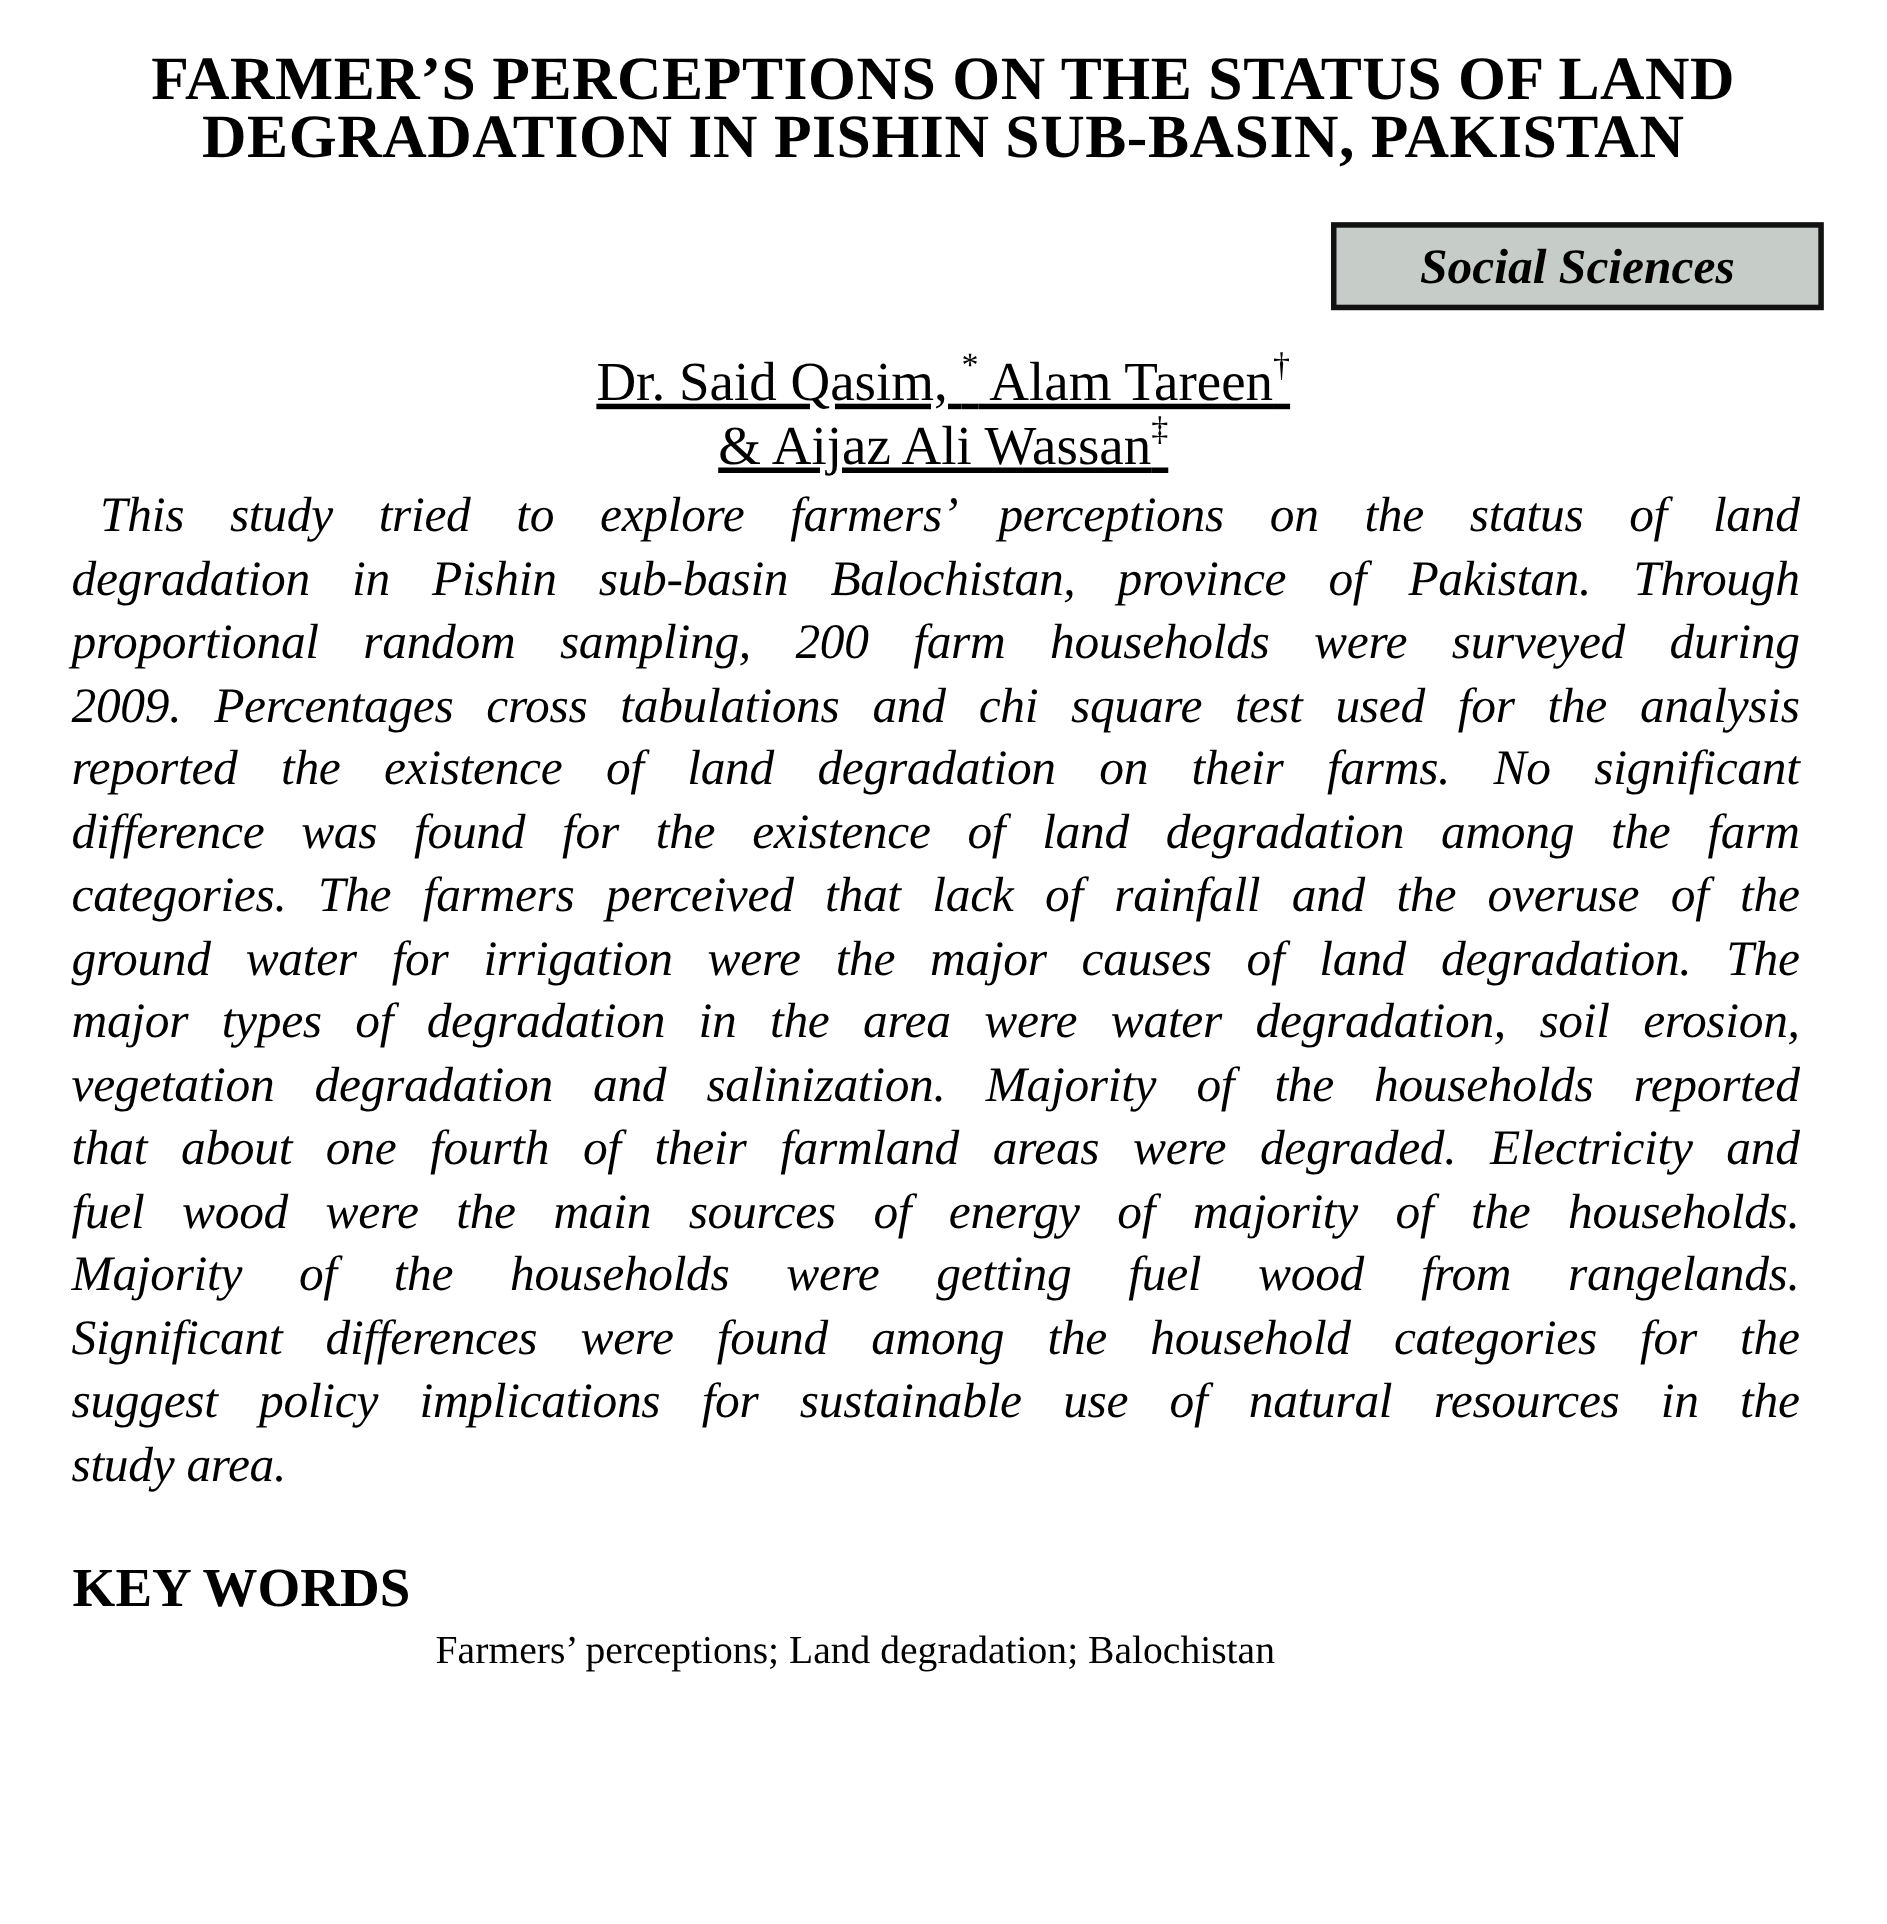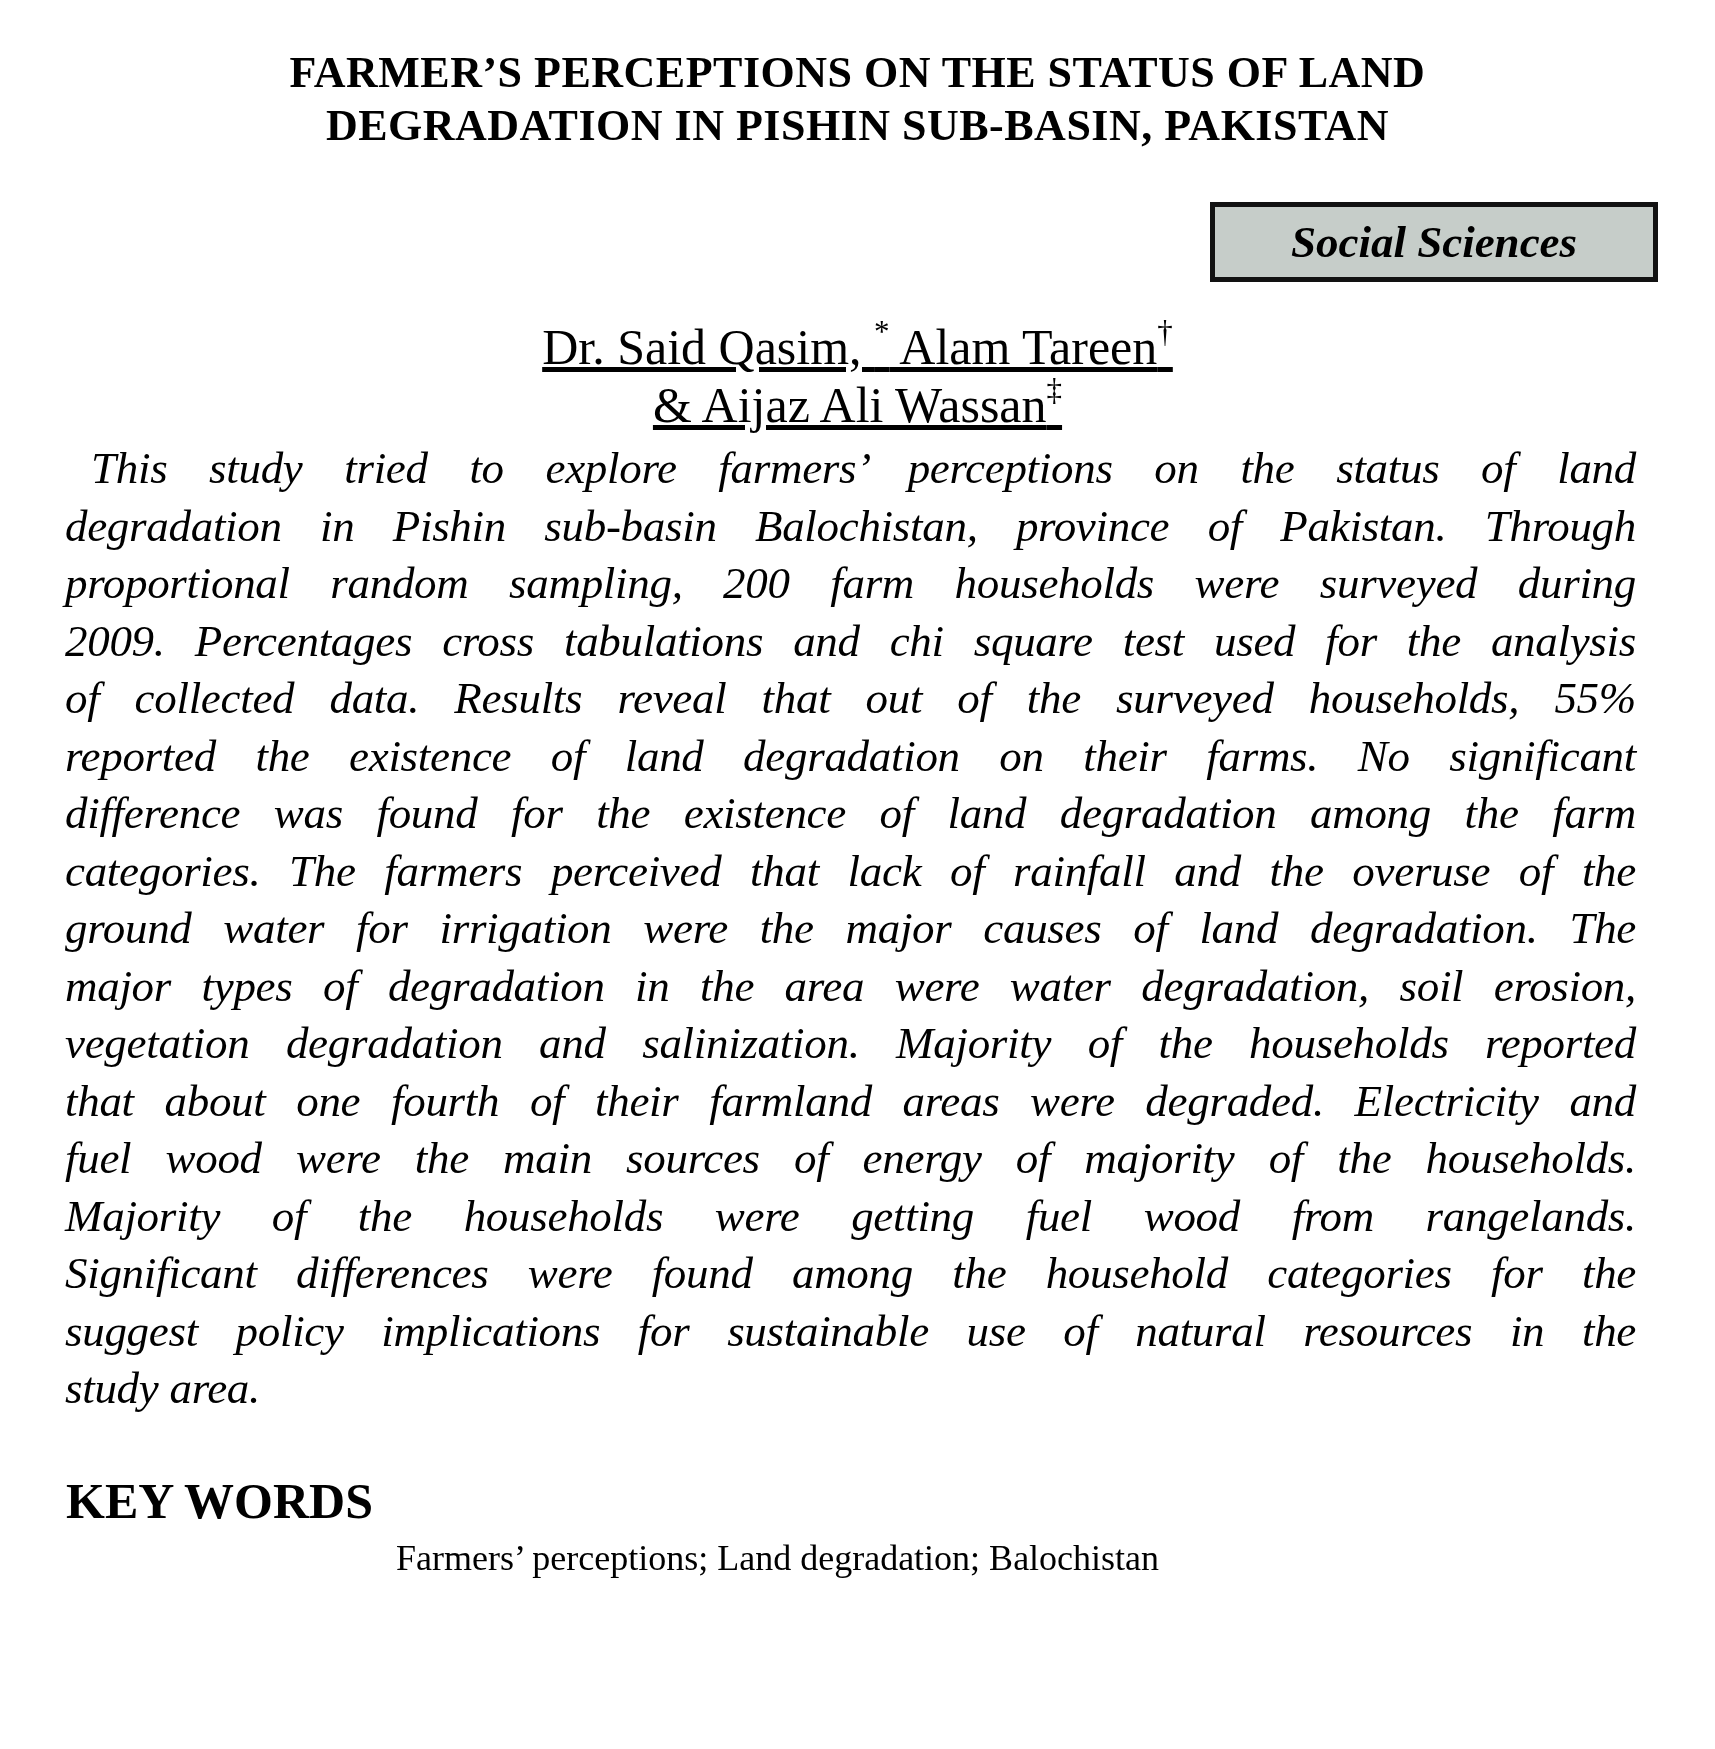--- a/index.html
+++ b/index.html
@@ -19,21 +19,21 @@
     width: 1715px;
     height: 1749px;
     background: #ffffff;
   }
   
   .paper-title {
     margin: 0;
     padding-top: 46px;
     text-align: center;
     font-weight: bold;
-    font-size: 44px;
+    font-size: 56px;
     line-height: 53px;
     letter-spacing: 0.5px;
   }
   
   .band-row {
     margin-top: 50px;
     display: flex;
     justify-content: flex-end;
     padding-right: 57px;
   }
@@ -113,21 +113,20 @@
       <div class="author-line"><span>Dr. Said Qasim, </span><sup>*</sup><span> Alam Tareen</span><sup>†</sup></div>
       <div class="author-line"><span>&amp; Aijaz Ali Wassan</span><sup>‡</sup></div>
     </div>
 
 
   <div class="abstract-text">
       <div class="abs-line first">This study tried to explore farmers’ perceptions on the status of land</div>
       <div class="abs-line">degradation in Pishin sub-basin Balochistan, province of Pakistan. Through</div>
       <div class="abs-line">proportional random sampling, 200 farm households were surveyed during</div>
       <div class="abs-line">2009. Percentages cross tabulations and chi square test used for the analysis</div>
-      <div class="abs-line">of collected data. Results reveal that out of the surveyed households, 55%</div>
       <div class="abs-line">reported the existence of land degradation on their farms. No significant</div>
       <div class="abs-line">difference was found for the existence of land degradation among the farm</div>
       <div class="abs-line">categories. The farmers perceived that lack of rainfall and the overuse of the</div>
       <div class="abs-line">ground water for irrigation were the major causes of land degradation. The</div>
       <div class="abs-line">major types of degradation in the area were water degradation, soil erosion,</div>
       <div class="abs-line">vegetation degradation and salinization. Majority of the households reported</div>
       <div class="abs-line">that about one fourth of their farmland areas were degraded. Electricity and</div>
       <div class="abs-line">fuel wood were the main sources of energy of majority of the households.</div>
       <div class="abs-line">Majority of the households were getting fuel wood from rangelands.</div>
       <div class="abs-line">Significant differences were found among the household categories for the</div>

